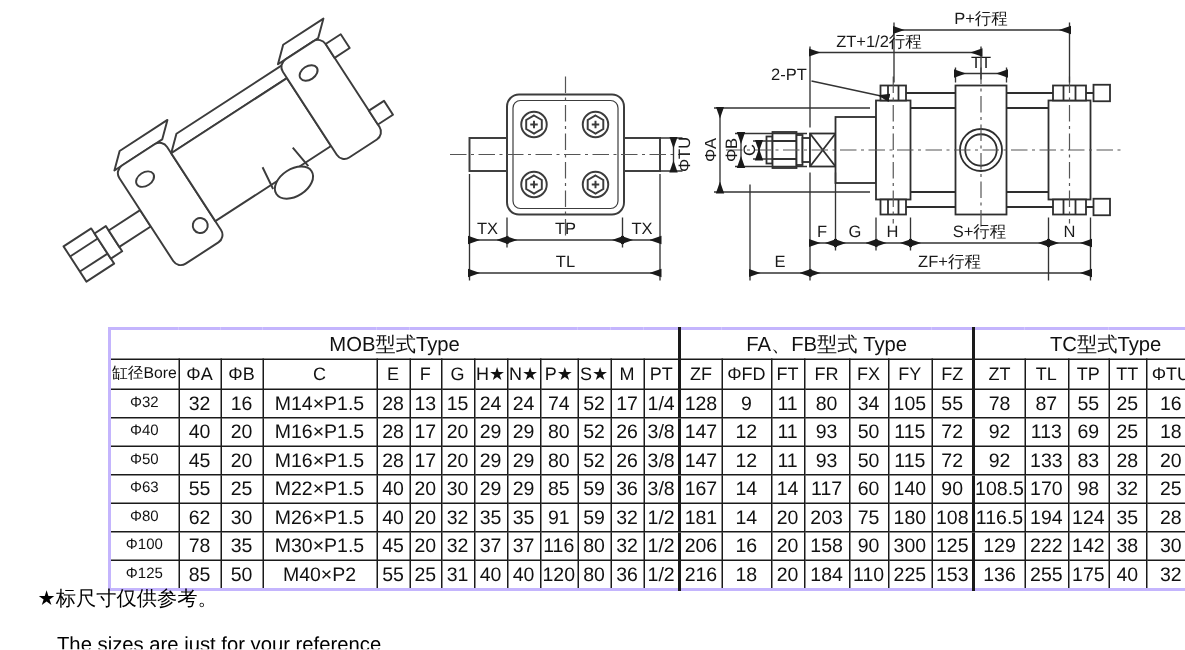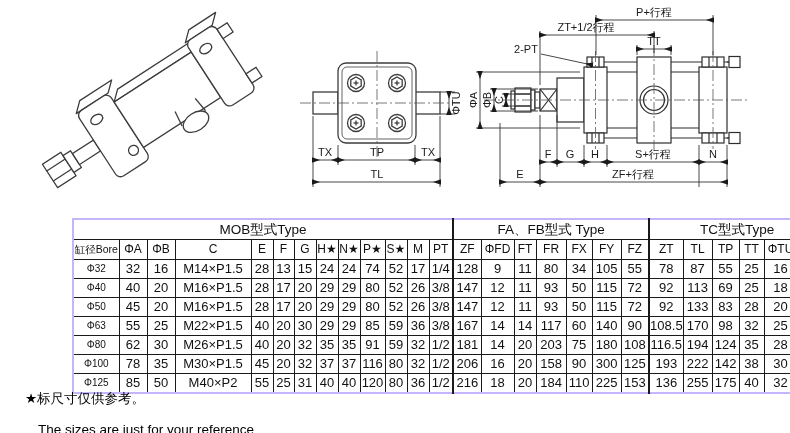--- a/index.html
+++ b/index.html
@@ -474,21 +474,21 @@
           <td>80</td>
           <td>32</td>
           <td class="gsep">1/2</td>
           <td>206</td>
           <td>16</td>
           <td>20</td>
           <td>158</td>
           <td>90</td>
           <td>300</td>
           <td class="gsep">125</td>
-          <td>193</td>
+          <td>129</td>
           <td>222</td>
           <td>142</td>
           <td>38</td>
           <td>30</td>
           <td>40</td>
         </tr>
         <tr>
           <td class="bore">Φ125</td>
           <td>85</td>
           <td>50</td>

